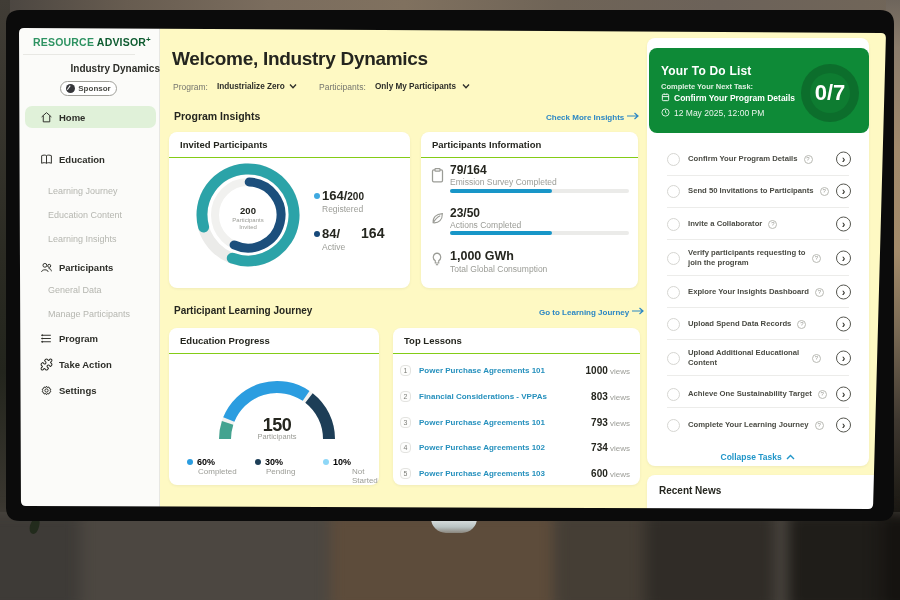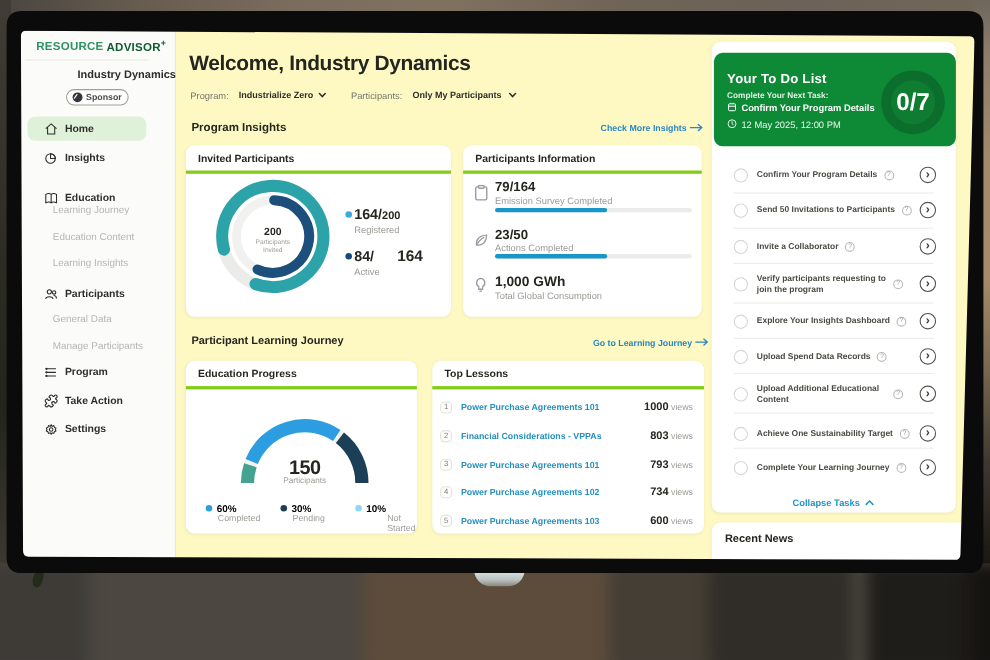--- a/index.html
+++ b/index.html
@@ -6,25 +6,25 @@
   html,body { width:900px; height:600px; overflow:hidden; }
   body { font-family:"Liberation Sans", sans-serif; position:relative; background:#55504a; }
   .abs { position:absolute; }
   
   #bgwrap { position:absolute; inset:0; overflow:hidden; }
   .blurb { position:absolute; filter:blur(7px); }
   
   #screen { position:absolute; left:19px; top:28px; width:867px; height:481px; background:#fef9c3; overflow:hidden; }
   
   #sidebar { position:absolute; left:0; top:0; width:141px; height:481px; background:#fbfbf9; border-right:1px solid #e7e7e3; }
-  .navitem { position:absolute; left:6px; width:108px; height:22px; display:flex; align-items:center; font-size:9.5px; font-weight:bold; color:#2d2e29; }
+  .navitem { position:absolute; left:6px; width:131px; height:22px; display:flex; align-items:center; font-size:9.5px; font-weight:bold; color:#2d2e29; }
   .navitem .ic { width:13px; height:13px; margin-left:15px; margin-right:6px; flex:none; }
   .subitem { position:absolute; left:29px; font-size:9px; color:#b5b6b0; }
   .card { position:absolute; background:#fff; border-radius:8px; box-shadow:0 1px 3px rgba(0,0,0,0.06); }
-  .cardhead { position:absolute; left:0; top:0; right:0; height:26px; border-bottom:3px solid #84cc16; font-weight:bold; font-size:9.5px; color:#25261f; line-height:26px; padding-left:11px; }
+  .cardhead { position:absolute; left:0; top:0; right:0; height:26px; border-bottom:1px solid #84cc16; font-weight:bold; font-size:9.5px; color:#25261f; line-height:26px; padding-left:11px; }
   
   .lrow { position:absolute; left:7px; width:230px; height:18px; display:flex; align-items:center; }
   .lnum { width:11px; height:11px; border:1px solid #e3e3e0; border-radius:4px; font-size:7px; color:#7c7d78; display:flex; align-items:center; justify-content:center; margin-right:8px; flex:none; background:#fdfdfc; }
   .llink { font-size:8px; font-weight:bold; color:#2590bd; flex:1; }
   .lviews { font-size:8px; color:#9b9c96; white-space:nowrap; }
   .lviews b { font-size:10px; color:#25261f; }
   
   .trow { position:absolute; left:20px; width:188px; height:16px; display:flex; align-items:center; }
   .tcirc { width:13px; height:13px; border:1px solid #d6d6d2; border-radius:50%; margin-right:8px; flex:none; background:#fff; }
   .ttext { font-size:7.7px; font-weight:bold; color:#4a4b44; line-height:1.25; }
@@ -65,25 +65,21 @@
   <div class="abs" style="left:41px;top:53px;width:57px;height:15px;border:1px solid #a0a09a;border-radius:9px;background:#fff;display:flex;align-items:center;justify-content:center;">
     <span style="width:9px;height:9px;border-radius:50%;background:#35363a;display:inline-block;margin-right:3px;position:relative;">
           <span style="position:absolute;left:2px;top:1.5px;width:4px;height:5px;border-left:1.3px solid #fff;transform:rotate(35deg);"></span>
         </span>
     <span style="font-size:8px;font-weight:bold;color:#4a4b46;">Sponsor</span>
   </div>
 
   <div class="navitem" style="top:78px;background:#e0f1d9;border-radius:7px;"><svg class="ic" viewBox="0 0 24 24" fill="none" stroke="#2d2e29" stroke-width="1.8">
           <path d="M3 11 L12 3 L21 11 M6 9 V20 H18 V9"></path>
         </svg>Home</div>
-  <div class="navitem" style="top:104px;"><svg class="ic" viewBox="0 0 24 24" fill="none" stroke="#2d2e29" stroke-width="1.8">
-          <circle cx="11" cy="13" r="8"></circle>
-          <path d="M11 13 V5 A8 8 0 0 1 19 13 Z"></path>
-        </svg>Insights</div>
-  <div class="navitem" style="top:141px;"><svg class="ic" viewBox="0 0 24 24" fill="none" stroke="#2d2e29" stroke-width="1.8">
+  <div class="navitem" style="top:120px;"><svg class="ic" viewBox="0 0 24 24" fill="none" stroke="#2d2e29" stroke-width="1.8">
           <path d="M12 5 C10 3.5 6 3.5 3 5 V19 C6 17.5 10 17.5 12 19 C14 17.5 18 17.5 21 19 V5 C18 3.5 14 3.5 12 5 M12 5 V19"></path>
         </svg>Education</div>
   <div class="subitem" style="top:158px;">Learning Journey</div>
   <div class="subitem" style="top:182px;">Education Content</div>
   <div class="subitem" style="top:206px;">Learning Insights</div>
   <div class="navitem" style="top:228px;"><svg class="ic" viewBox="0 0 24 24" fill="none" stroke="#2d2e29" stroke-width="1.8">
           <circle cx="9" cy="8" r="3.5"></circle>
           <path d="M3 20 C3 15 15 15 15 20"></path>
           <circle cx="17" cy="9" r="2.8"></circle>
           <path d="M16 14 C20 14 21 17 21 19"></path>

